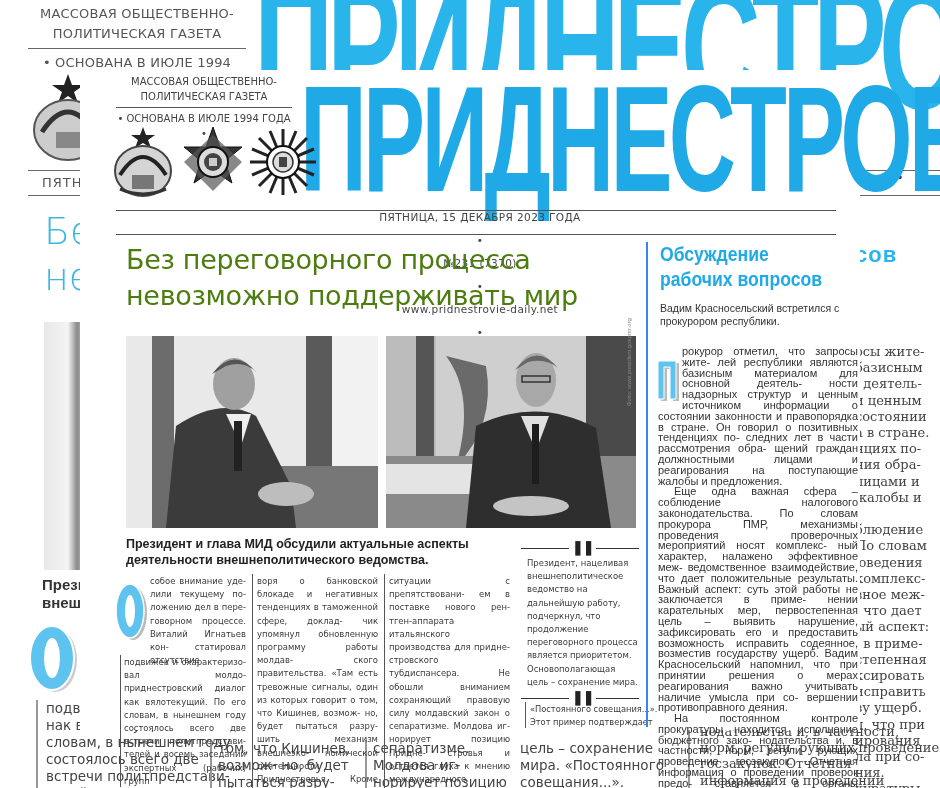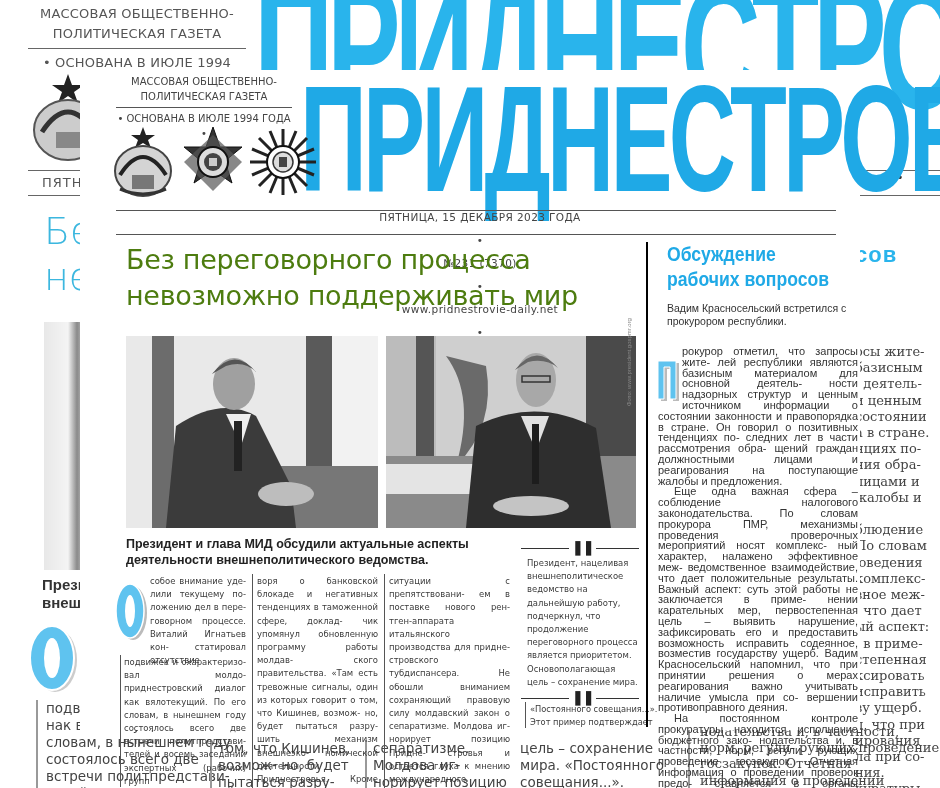--- a/index.html
+++ b/index.html
@@ -65,21 +65,21 @@
   .fg-col1b { left: 40px; top: 585px; width: 126px; border-left: 1.5px solid #555; padding-left: 3px; }
   .fg-col2 { left: 172px; top: 504px; width: 126px; border-left: 1.5px solid #555; padding-left: 4px; }
   .fg-col3 { left: 304px; top: 504px; width: 126px; border-left: 1.5px solid #555; padding-left: 4px; }
   .fg-quote { position: absolute; left: 435px; top: 472px; width: 130px; }
   .fg-quote .qrule { height: 12px; position: relative; }
   .fg-quote .qrule::before { content: ""; position: absolute; left: 6px; right: 6px; top: 6px; border-top: 1px solid #333; }
   .fg-quote .qmark { position: absolute; left: 54px; top: -3px; background: #fff; padding: 0 3px; font-weight: 900; font-size: 14px; color: #222; letter-spacing: -1px; }
   .fg-quote-text { font-family: "DejaVu Sans Condensed", "DejaVu Sans", sans-serif; font-size: 9.4px; line-height: 13.2px; color: #3a3a3a; padding: 2px 6px 4px 12px; }
   .fg-quote-after { position: absolute; left: 433px; top: 632px; width: 138px; font-family: "DejaVu Sans Condensed", "DejaVu Sans", sans-serif; font-size: 9.2px; line-height: 13px; color: #3a3a3a; border-left: 1.5px solid #555; padding-left: 4px; margin-left: 12px; }
 
-  .fg-side { position: absolute; left: 566px; top: 172px; width: 214px; border-left: 2px solid #000000; padding-left: 19px; height: 485px; }
+  .fg-side { position: absolute; left: 566px; top: 172px; width: 214px; border-left: 2px solid #3b82f6; padding-left: 12px; height: 485px; }
   .fg-side-title { font-family: "Liberation Sans Narrow", "Liberation Sans", sans-serif; font-weight: 700; font-size: 20px; line-height: 25px; color: #1fa9e6; transform: scaleX(0.88); transform-origin: left top; white-space: nowrap; }
   .fg-side-lead { margin-top: 10px; font-size: 10.5px; line-height: 13px; color: #333; }
   .fg-side-dropcap { position: absolute; left: 8px; top: 116px; width: 26px; height: 44px; }
   .fg-side-body { position: absolute; left: 10px; top: 104px; width: 200px; font-family: Liberation Sans, sans-serif; font-size: 11px; line-height: 10.8px; color: #333; text-align: justify; }
   .fg-side-body p { text-indent: 16px; }
   .fg-side-body p.first { text-indent: 0; }
   .fg-side-body p.first::before { content: ""; float: left; width: 24px; height: 60px; }
 </style>
 </head>
 <body>

